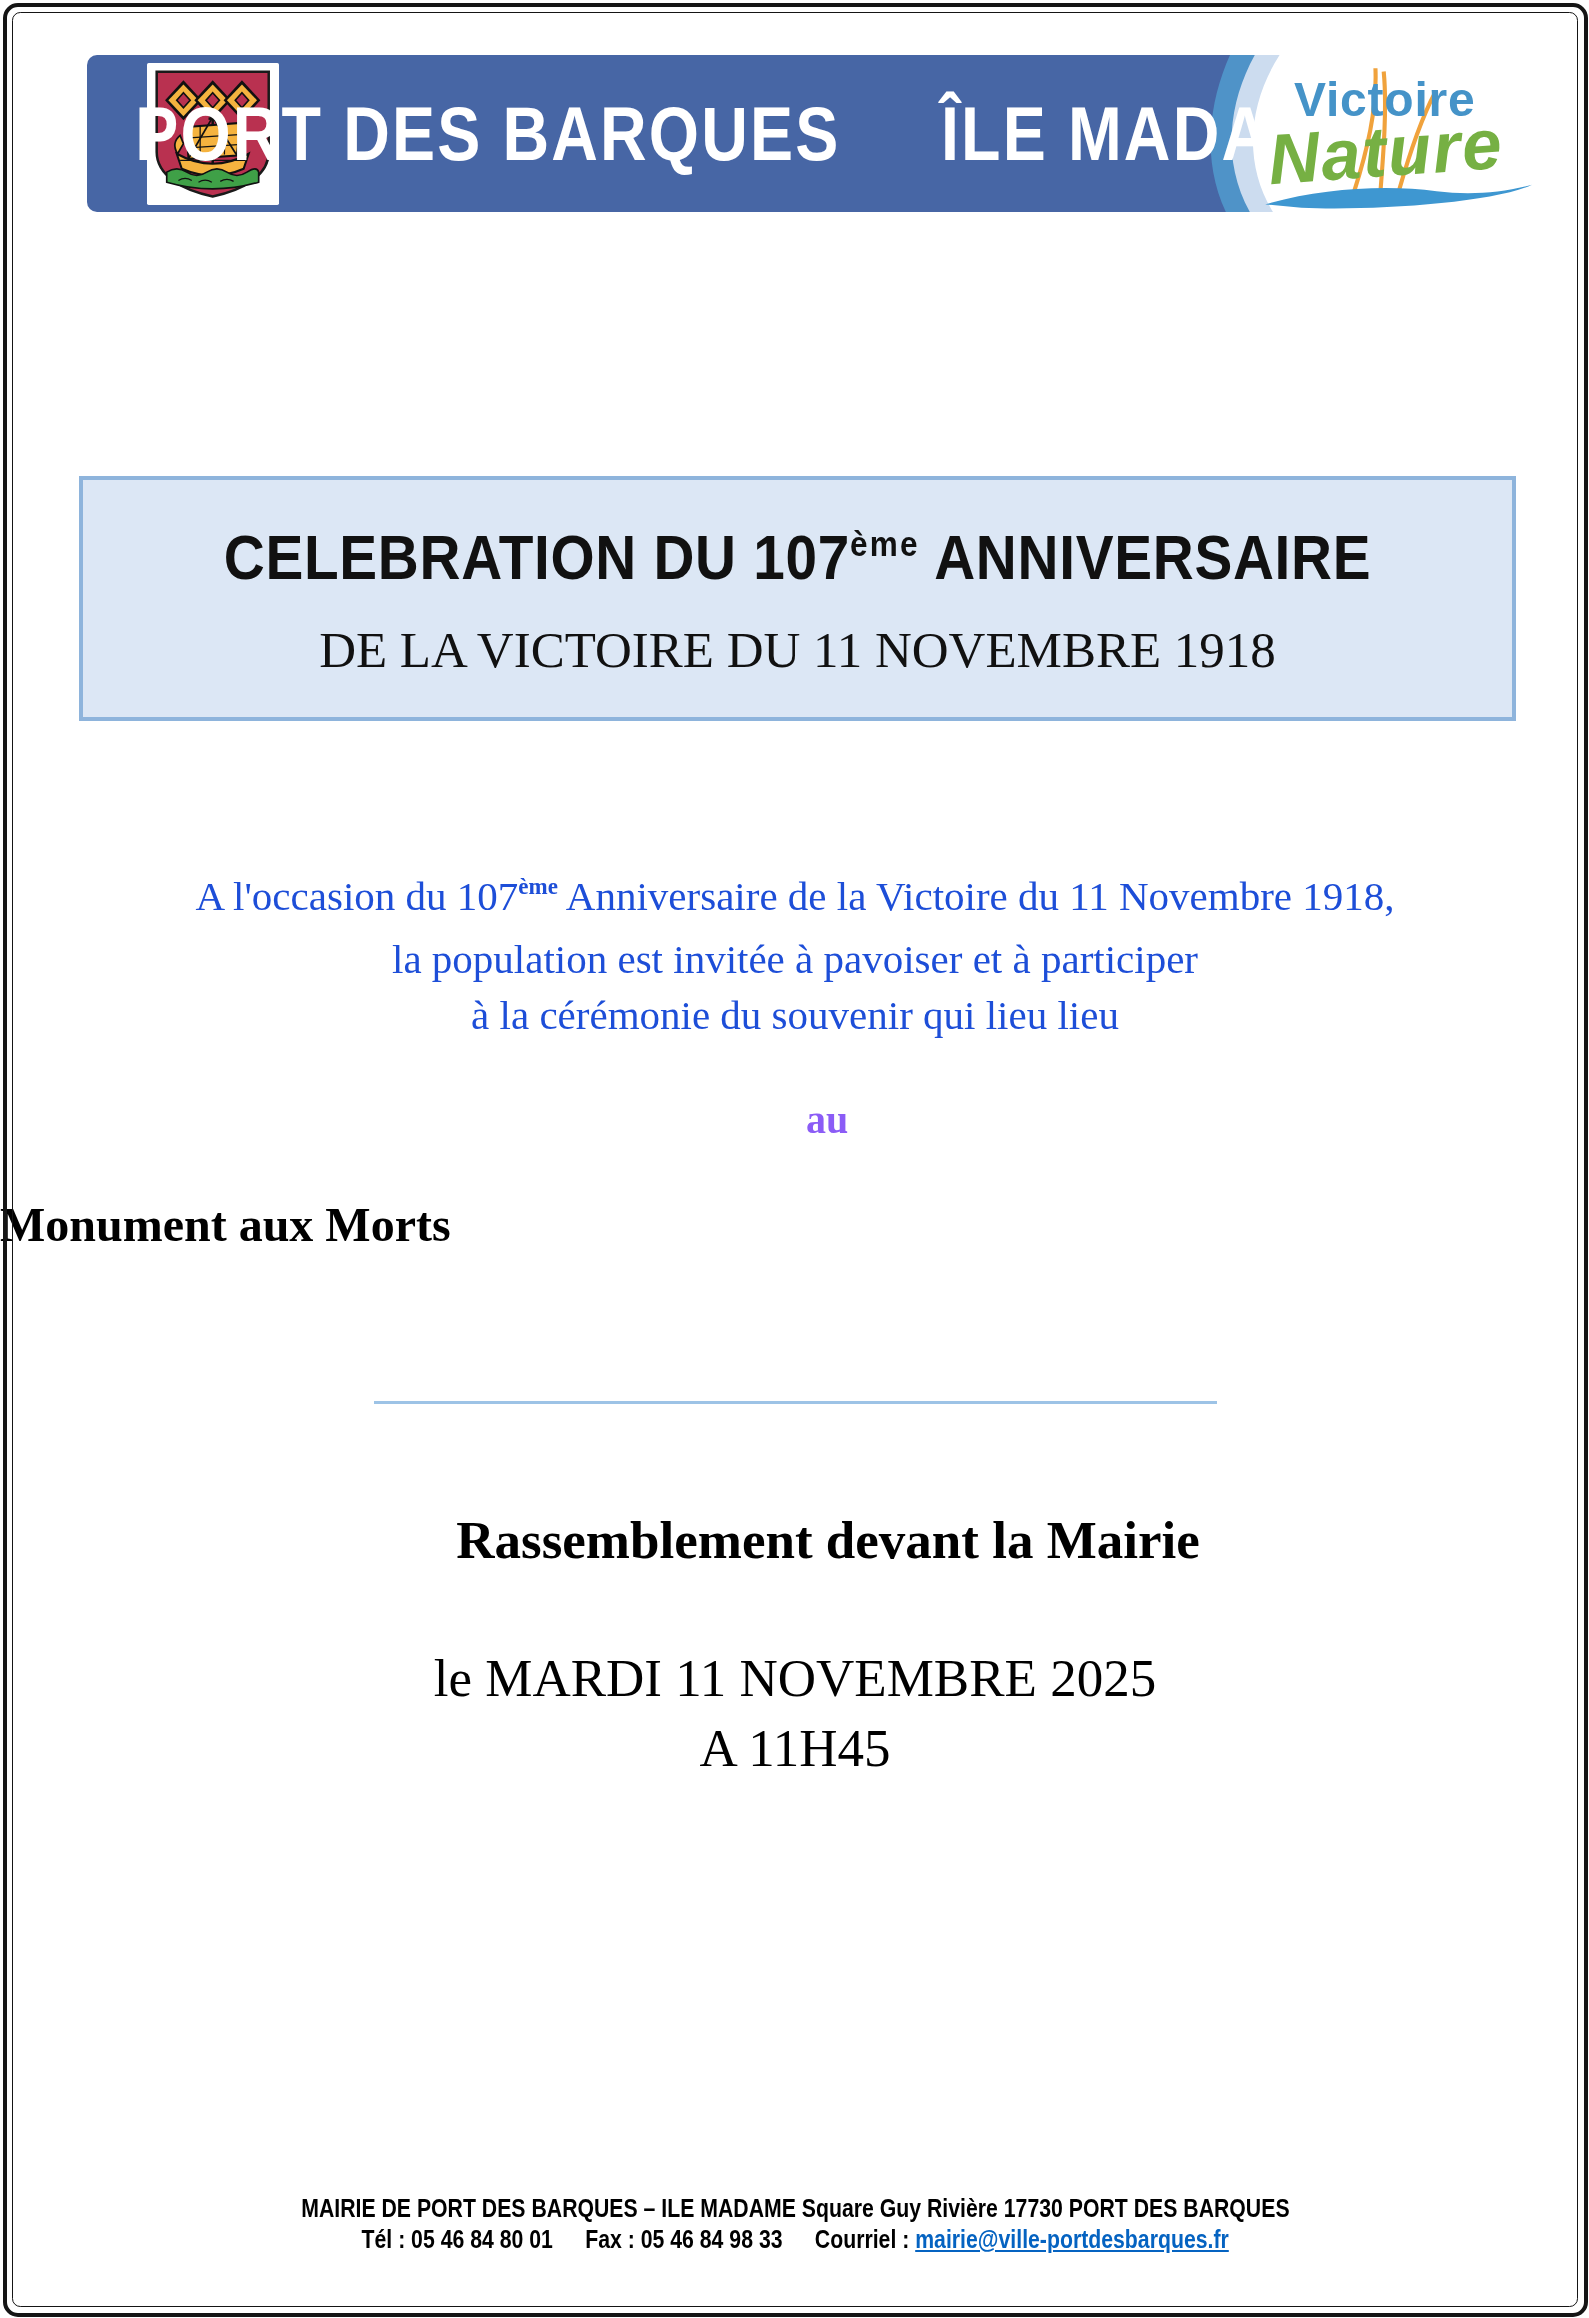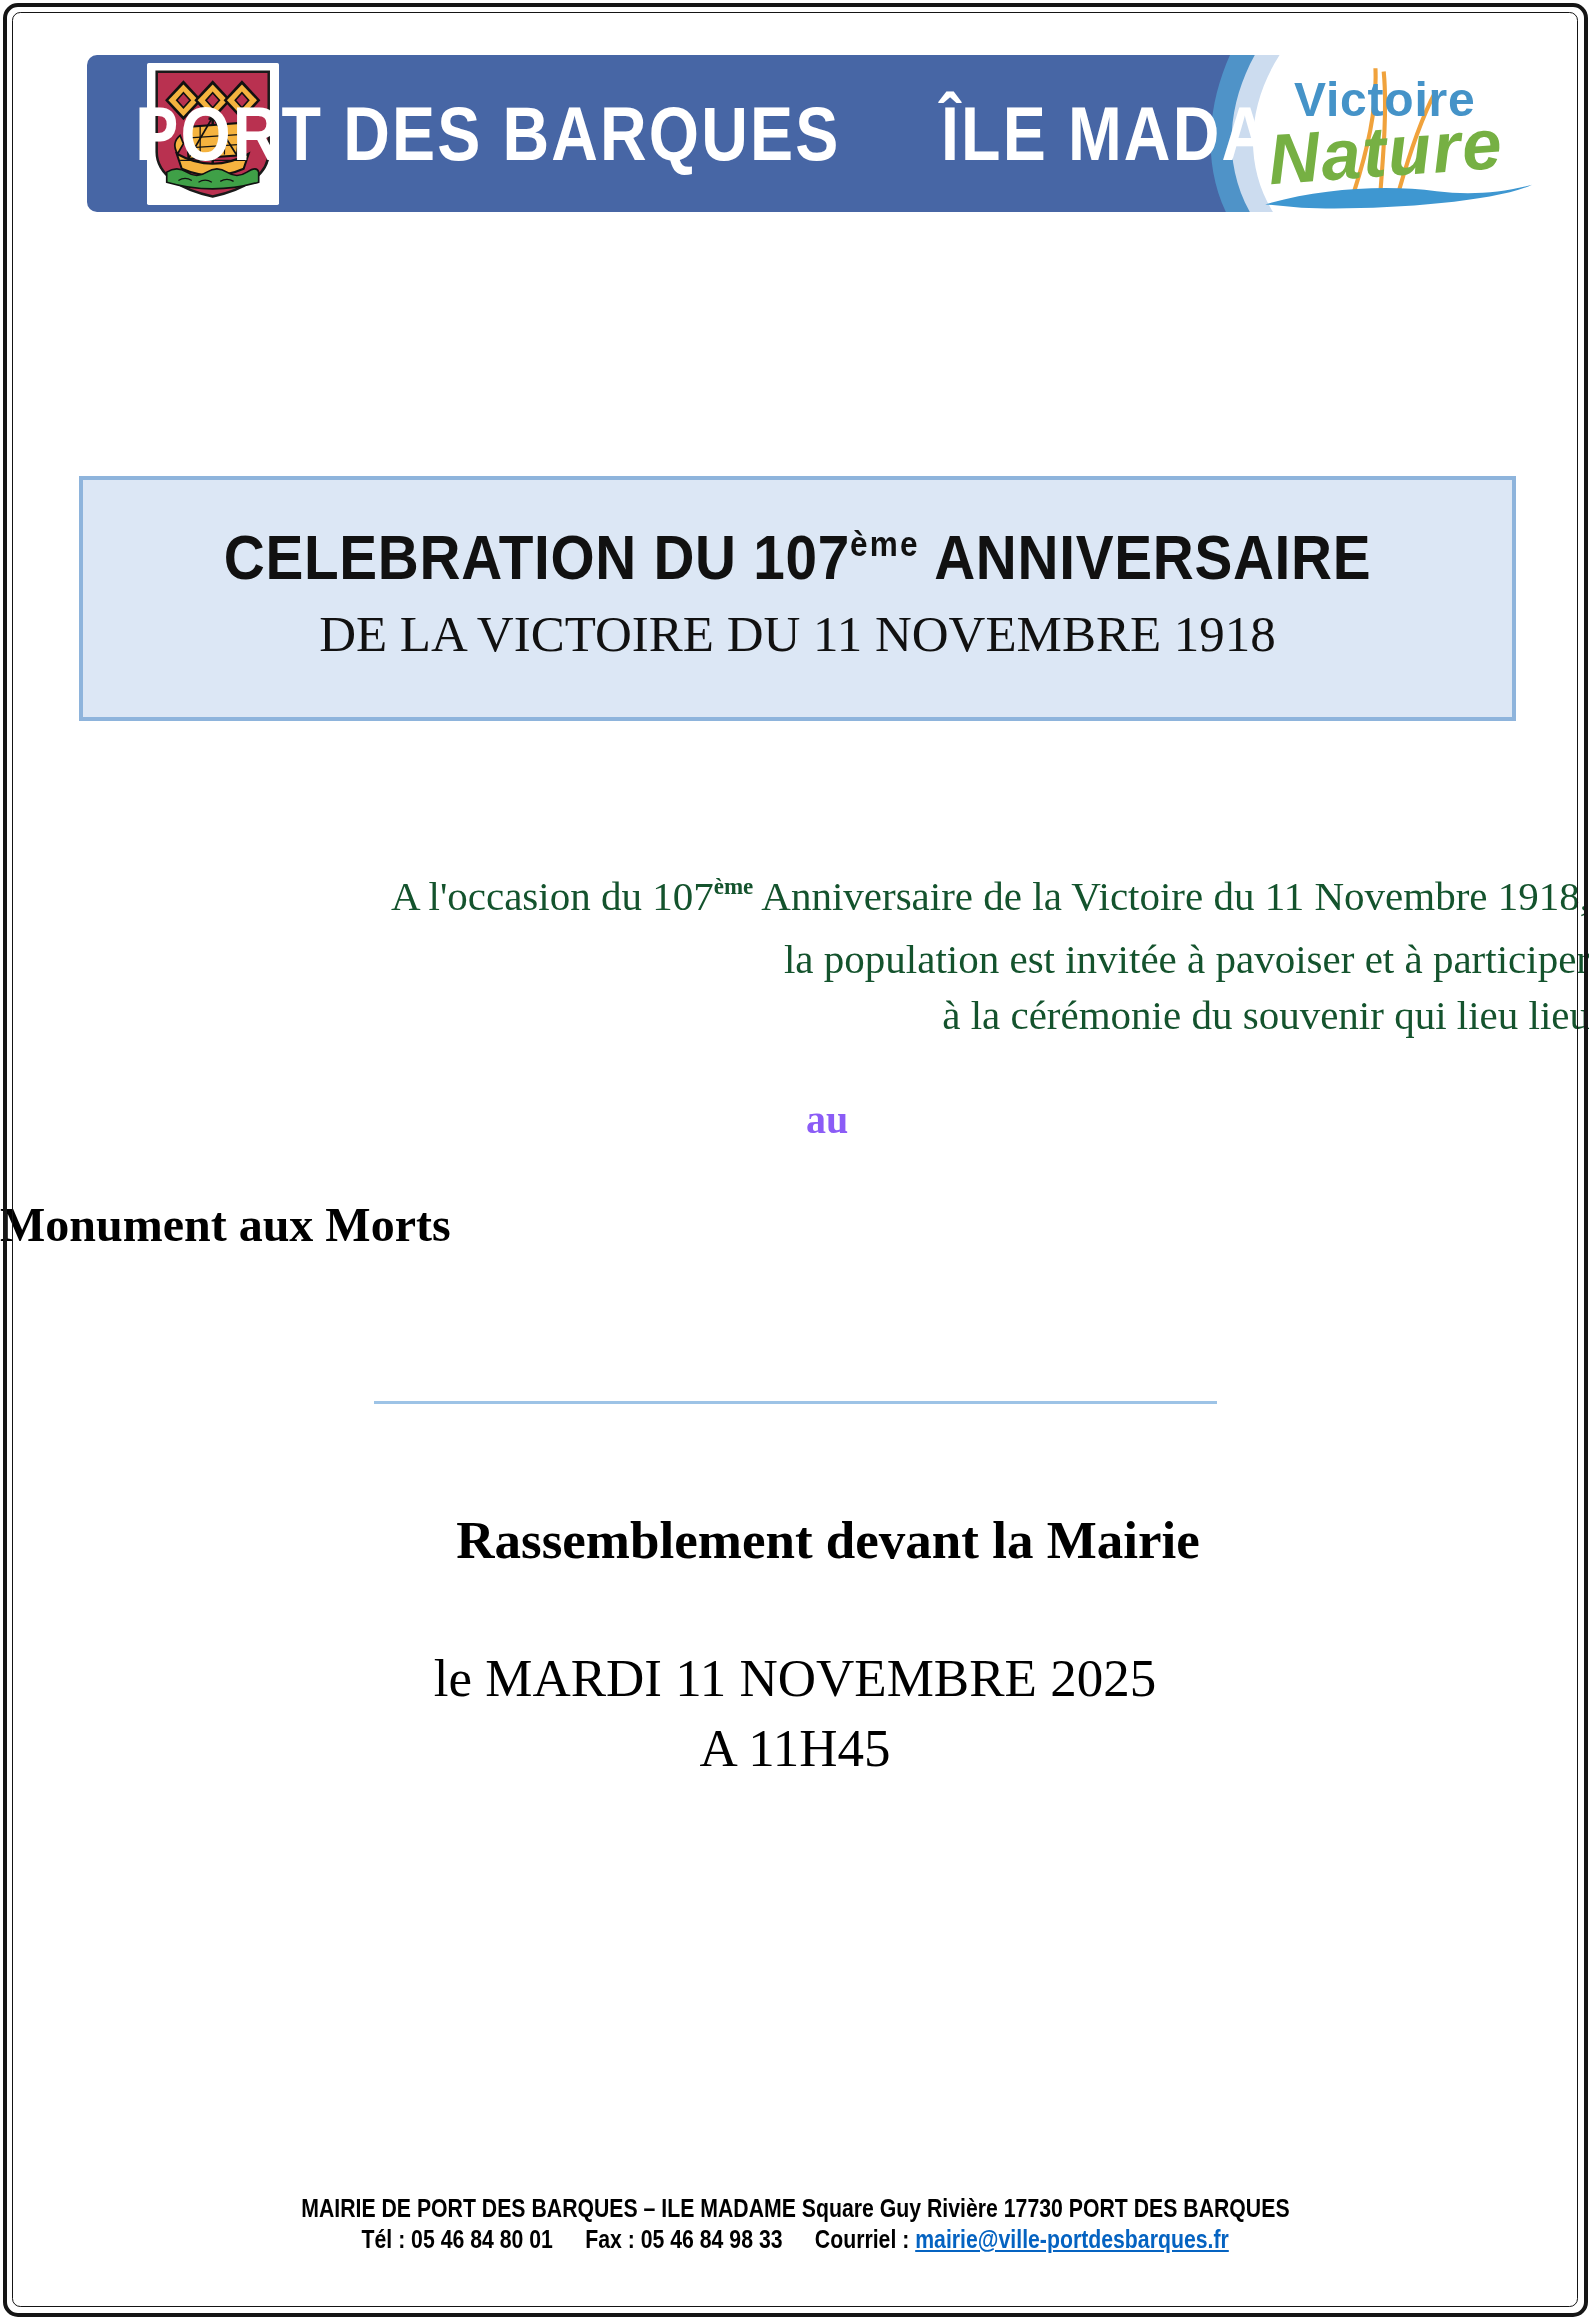--- a/index.html
+++ b/index.html
@@ -35,22 +35,22 @@
   .gn-nature{position:absolute; left:5px; top:51px; font-size:71px; font-weight:bold; font-style:italic; color:#76b043; letter-spacing:1.7px; transform:rotate(-4deg); white-space:nowrap;}
   .gn-wave{position:absolute; left:0; top:123px; width:273px; height:28px;}
 
   
   .title-box{
     position:absolute; left:79px; top:476px; width:1437px; height:245px;
     background:#dce7f5; border:4.1px solid #8eb4dc; box-sizing:border-box; text-align:center;
   }
   .title-line1{margin-top:41px; font-size:63px; font-weight:bold; color:#111; letter-spacing:0.8px;}
   .title-sup{font-size:35px; letter-spacing:2.5px; vertical-align:baseline; position:relative; top:-23px;}
-  .title-line2{margin-top:12px; font-family:"Liberation Serif", serif; font-size:51px; color:#111;}
-  .para{position:absolute; left:0; top:868px; width:100%; text-align:right; font-family:"Liberation Serif", serif; font-size:41px; line-height:56px; color:#14532d;}
+  .title-line2{margin-top:28px; font-family:"Liberation Serif", serif; font-size:51px; color:#111;}
+  .para{position:absolute; left:0; top:868px; width:100%; text-align:center; font-family:"Liberation Serif", serif; font-size:41px; line-height:56px; color:#1d4ed8;}
   .body-sup{font-size:23px; font-weight:bold; position:relative; top:-15.7px;}
   .au-line{position:absolute; left:8px; top:1096px; width:100%; text-align:center; font-family:"Liberation Serif", serif; font-weight:bold; font-size:40px; color:#8b5cf6;margin-left:24px;}
   .monument-line{position:absolute; left:0; top:1197px; width:100%; text-align:left; font-family:"Liberation Serif", serif; font-weight:bold; font-size:48px; color:#000;}
   .divider{position:absolute; left:374px; top:1401px; width:843px; height:3.3px; background:#9dc3e6;}
   .gather-line{position:absolute; left:0; top:1510px; width:100%; text-align:center; font-family:"Liberation Serif", serif; font-weight:bold; font-size:53px; color:#000;margin-left:33px;}
   .date-block{position:absolute; left:0; top:1643px; width:100%; text-align:center; font-family:"Liberation Serif", serif; font-weight:normal; font-size:53px; line-height:70px; color:#000;}
 
   
   .footer{position:absolute; left:0; top:2193px; width:100%; text-align:center; font-weight:bold; font-size:25px; line-height:31px; color:#000;}
   .footer .seg{margin-left:38px;}

